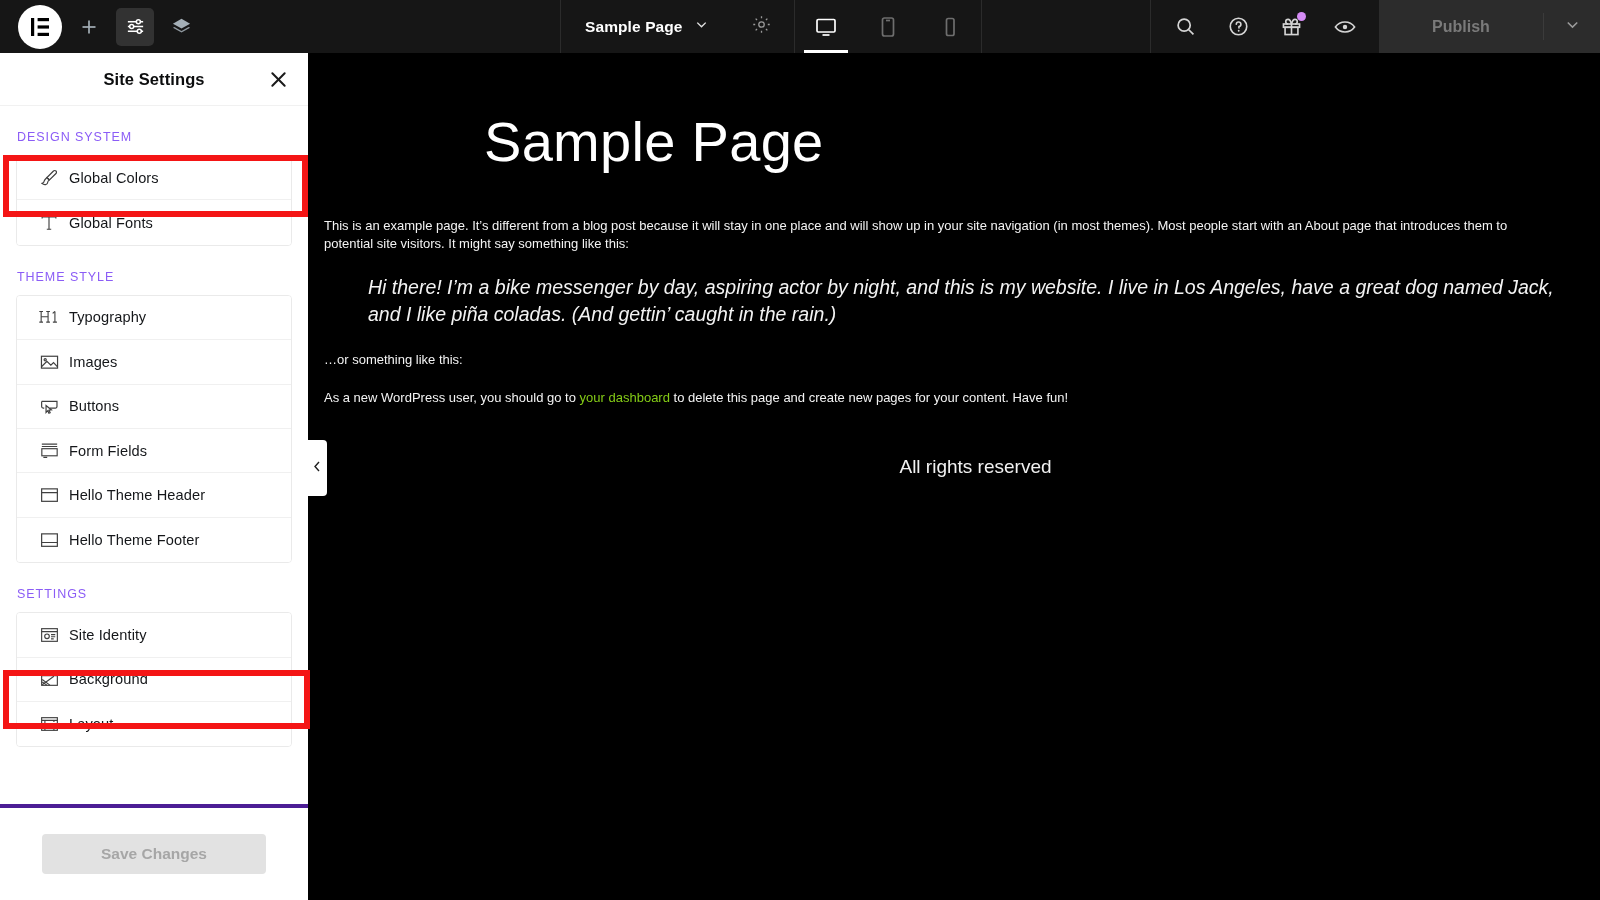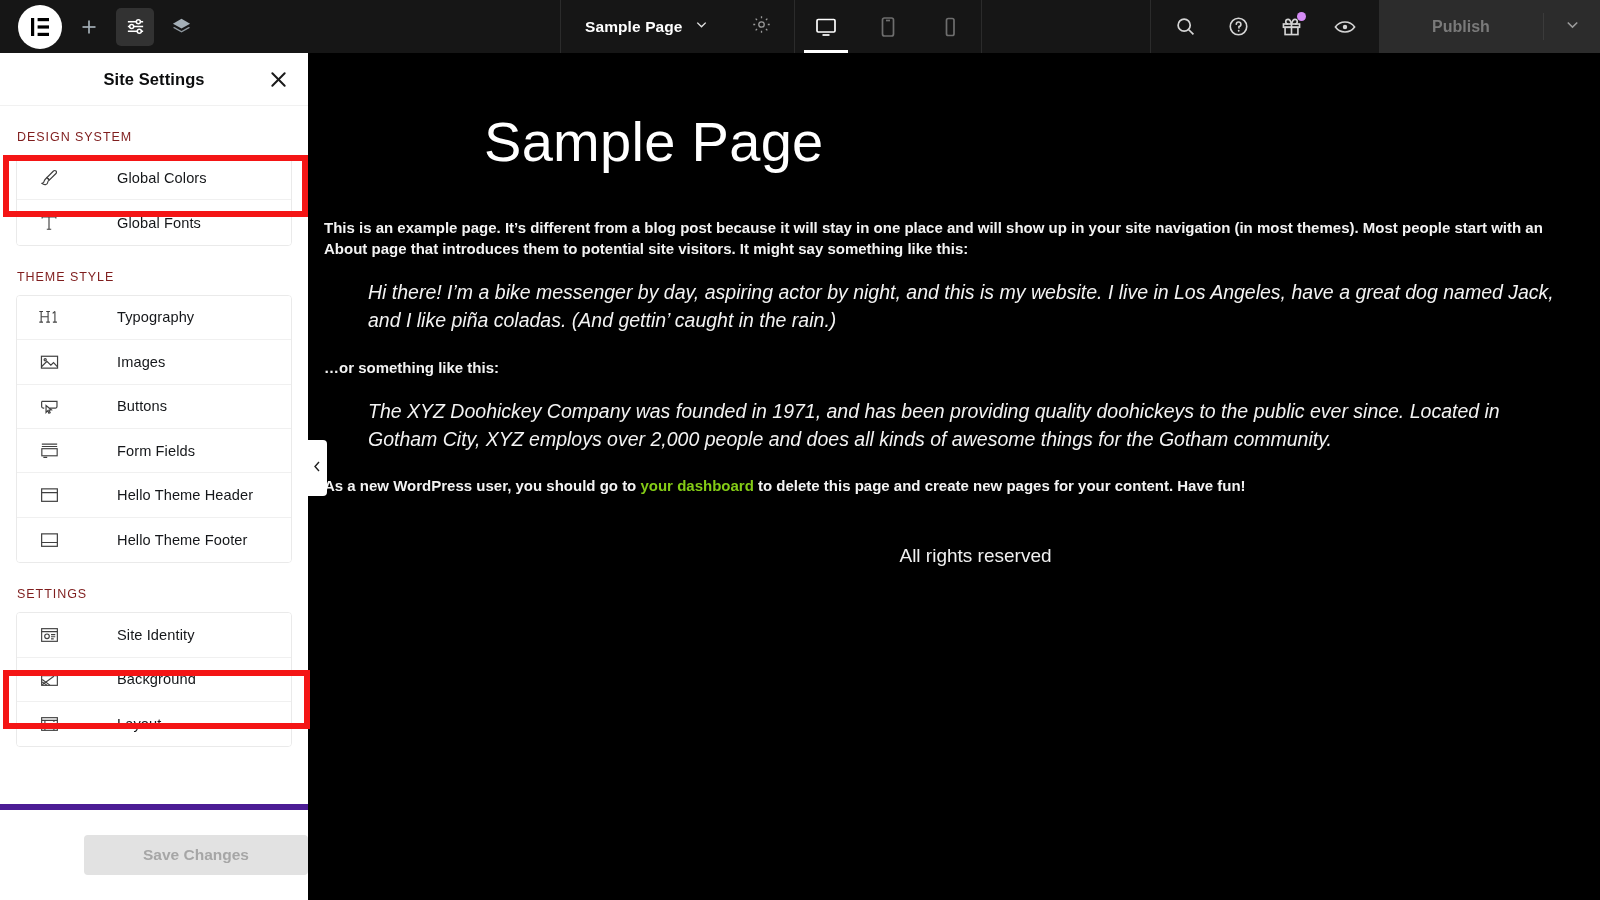--- a/index.html
+++ b/index.html
@@ -85,41 +85,41 @@
   }
   .panel-title { font-size: 16.5px; font-weight: 700; color: #0c0d0e; letter-spacing: .1px; }
   .panel-close {
     position: absolute; right: 17px; top: 50%; transform: translateY(-50%);
     width: 26px; height: 26px; display: flex; align-items: center; justify-content: center;
     cursor: pointer; color: #1a1a1a;
   }
   .panel-body { flex: 1 1 auto; overflow: hidden; position: relative; }
 
   .sec-label {
-    font-size: 12.5px; color: #7f1d1d; letter-spacing: .95px;
+    font-size: 12.5px; color: #8b5cf6; letter-spacing: .95px;
     padding: 24px 0 11px 17px; text-transform: uppercase;
   }
   .card {
     margin: 0 16px; border: 1px solid #eaeaea; border-radius: 4px; overflow: hidden;
     background: #fff;
   }
   .row {
     display: flex; align-items: center; height: 44.4px; padding-left: 12px;
     border-bottom: 1px solid #f0f0f0; cursor: pointer; background: #fff;
   }
   .row:last-child { border-bottom: none; }
   .row .ic {
     width: 40px; flex: 0 0 40px; display: flex; align-items: center; justify-content: center;
     color: #404040;
   }
-  .row .lbl { font-size: 14.6px; color: #15171a; letter-spacing: .1px; margin-left: 48px; }
+  .row .lbl { font-size: 14.6px; color: #15171a; letter-spacing: .1px; }
 
   .panel-foot {
-    flex: 0 0 96px; border-top: 6px solid #4c1d95; background: #fff;
-    display: flex; align-items: center; justify-content: flex-end;
+    flex: 0 0 96px; border-top: 4px solid #4c1d95; background: #fff;
+    display: flex; align-items: center; justify-content: center;
   }
   .save-btn {
     width: 224px; height: 40px; border-radius: 4px; background: #e2e2e2;
     border: none; color: #a6a6a6; font-size: 15.5px; font-weight: 600;
     font-family: "Liberation Sans", sans-serif; cursor: default;
   }
 
   
   .redbox {
     position: absolute; border: 6px solid #f41515; z-index: 60; pointer-events: none;
@@ -143,22 +143,22 @@
     width: 1243px; margin: 0 auto 0 11px; padding: 0 5px;
     font-family: "Liberation Sans Narrow", "Liberation Sans", sans-serif;
     color: #fff;
   }
   h1.page-h1 {
     font-size: 56px; font-weight: 400; color: #fff; text-align: left;
     margin: 0 0 44px 176px; letter-spacing: .3px; line-height: 1.1;
     font-family: "Liberation Sans Narrow", "Liberation Sans", sans-serif;
   }
   p.body-p {
-    font-size: 15px; line-height: 1.42; color: #f3f3f3; margin: 0 0 20px 0;
-    font-weight: 700;
+    font-size: 13px; line-height: 1.42; color: #f3f3f3; margin: 0 0 20px 0;
+    font-weight: 400;
   }
   blockquote.bq {
     margin: 0 0 22px 44px; font-size: 19.5px; line-height: 1.42; color: #f3f3f3; font-style: italic;
   }
   a.dash-link { color: #84cc16; text-decoration: none; }
   .footer-note {
     margin-top: 48px; text-align: center; color: #f1f1f1; font-size: 19px;
     font-family: "Liberation Sans", sans-serif; padding-left: 70px;
   }
 </style>
@@ -289,21 +289,20 @@
     </div>
   </div>
 
   <div class="canvas">
     <div class="page-wrap">
       <h1 class="page-h1">Sample Page</h1>
       <div class="content">
         <p class="body-p">This is an example page. It’s different from a blog post because it will stay in one place and will show up in your site navigation (in most themes). Most people start with an About page that introduces them to potential site visitors. It might say something like this:</p>
         <blockquote class="bq">Hi there! I’m a bike messenger by day, aspiring actor by night, and this is my website. I live in Los Angeles, have a great dog named Jack, and I like piña coladas. (And gettin’ caught in the rain.)</blockquote>
         <p class="body-p">…or something like this:</p>
-        <blockquote class="bq">The XYZ Doohickey Company was founded in 1971, and has been providing quality doohickeys to the public ever since. Located in Gotham City, XYZ employs over 2,000 people and does all kinds of awesome things for the Gotham community.</blockquote>
         <p class="body-p"><span>As a new WordPress user, you should go to </span><a class="dash-link" href="#">your dashboard</a><span> to delete this page and create new pages for your content. Have fun!</span></p>
         <div class="footer-note">All rights reserved</div>
       </div>
     </div>
   </div>
 
   <div class="panel">
     <div class="panel-head">
       <span class="panel-title">Site Settings</span>
       <span class="panel-close">

